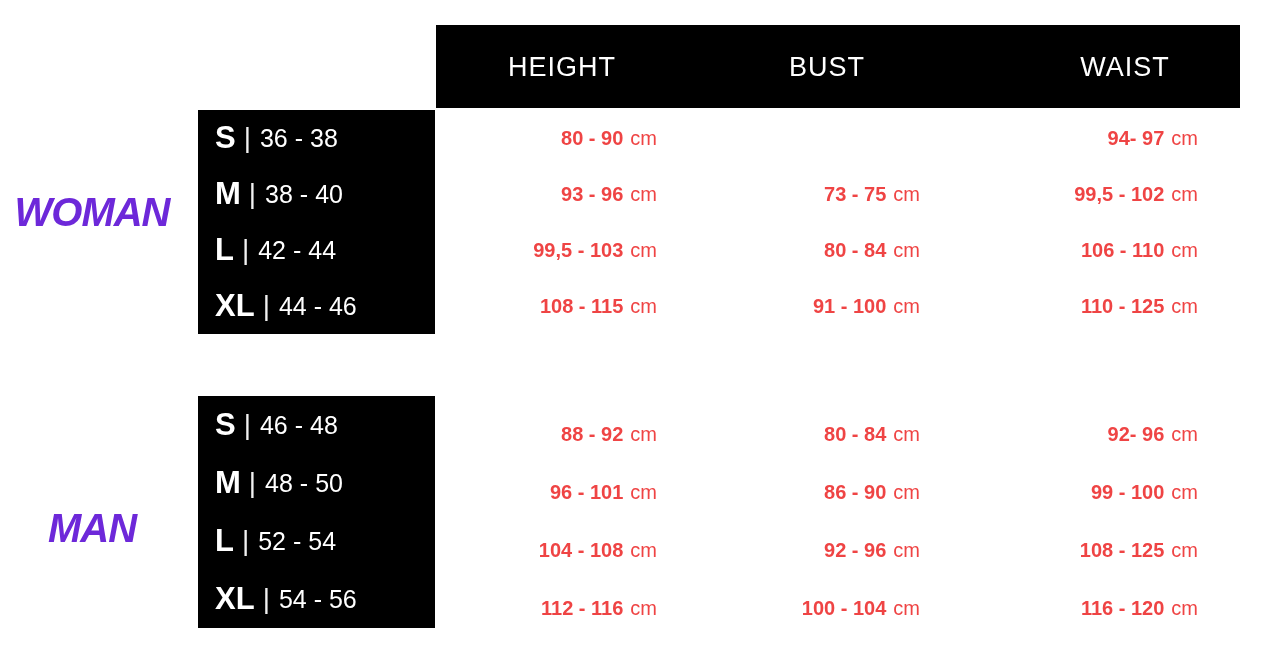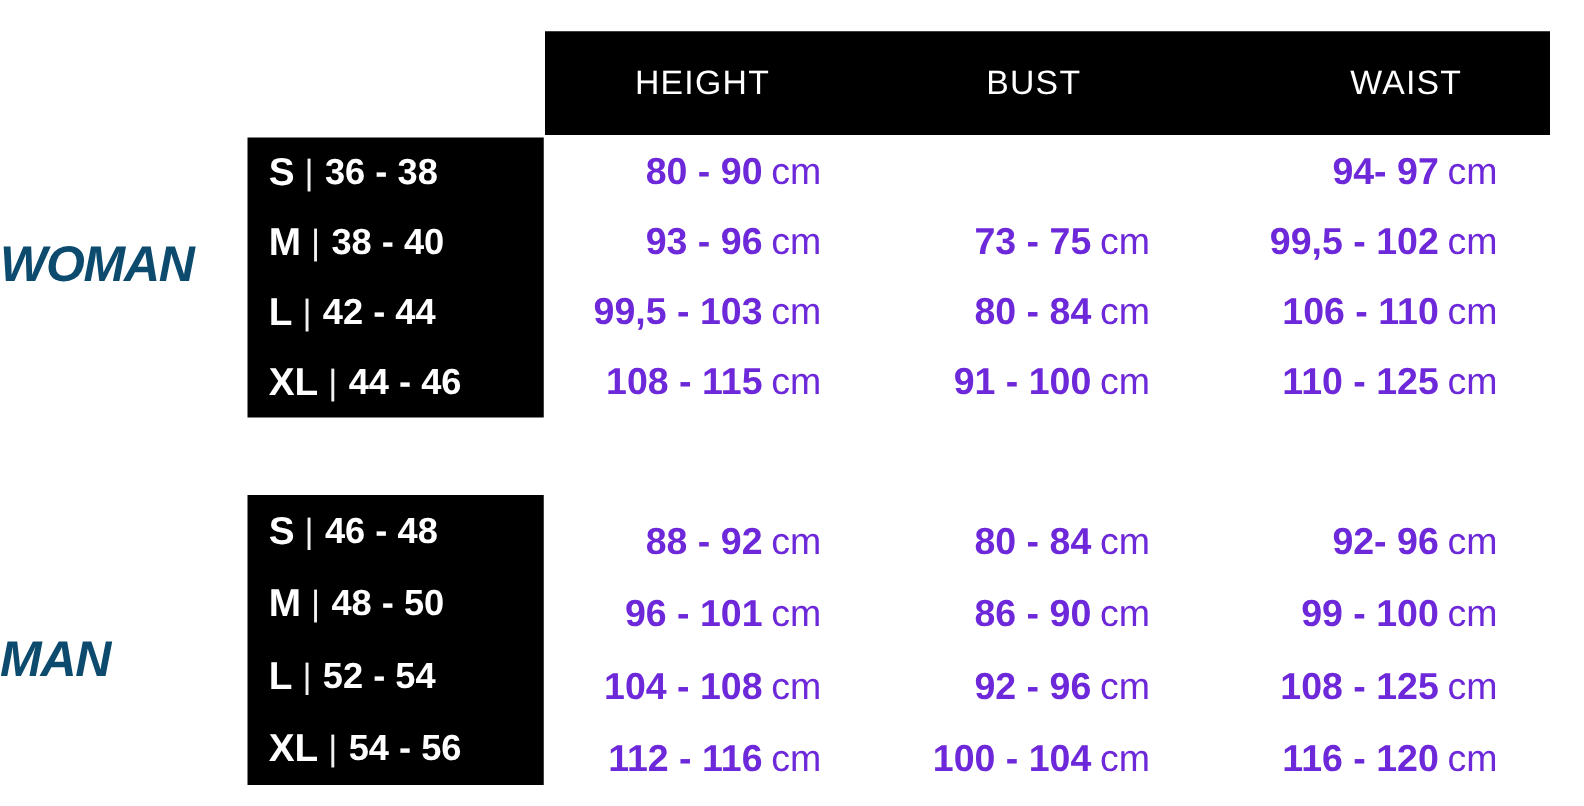--- a/index.html
+++ b/index.html
@@ -31,25 +31,25 @@
   }
   .col-header.h-height { left: 126px; }
   .col-header.h-bust   { left: 391px; }
   .col-header.h-waist  { left: 689px; }
 
   
   .gender-label {
     position: absolute;
     left: 0;
     width: 184px;
-    text-align: left;
+    text-align: center;
     font-size: 40px;
     font-weight: 700;
     font-style: italic;
-    color: #0c4a6e;
+    color: #6d28d9;
     line-height: 1;
     letter-spacing: -1px;
     white-space: nowrap;
   }
   .gender-label.woman { top: 192px; }
   .gender-label.man   { top: 508px; }
 
   
   .size-box {
     position: absolute;
@@ -74,43 +74,43 @@
     font-size: 31px;
     font-weight: 700;
   }
   .size-sep {
     font-size: 28px;
     font-weight: 400;
     margin: 0 9px 0 8px;
     opacity: 0.95;
   }
   .size-range {
-    font-size: 29px;
-    font-weight: 700;
+    font-size: 25px;
+    font-weight: 400;
   }
 
   
   .data-rows {
     position: absolute;
     left: 435px;
     width: 763px;
     display: flex;
     flex-direction: column;
   }
   .data-rows.woman { top: 110px; height: 224px; }
   .data-rows.man   { top: 405px; height: 232px; }
   .data-row { flex: 1; position: relative; }
   .cell {
     position: absolute;
     top: 50%;
     transform: translateY(-50%);
     white-space: nowrap;
     text-align: right;
-    color: #6d28d9;
-    font-size: 30px;
+    color: #ef4444;
+    font-size: 20px;
   }
   .cell-height { right: 541px; }
   .cell-bust   { right: 278px; }
   .cell-waist  { right: 0; }
   .val  { font-weight: 700; }
   .unit { font-weight: 400; margin-left: 7px; }
 </style>
 </head>
 <body>
 

